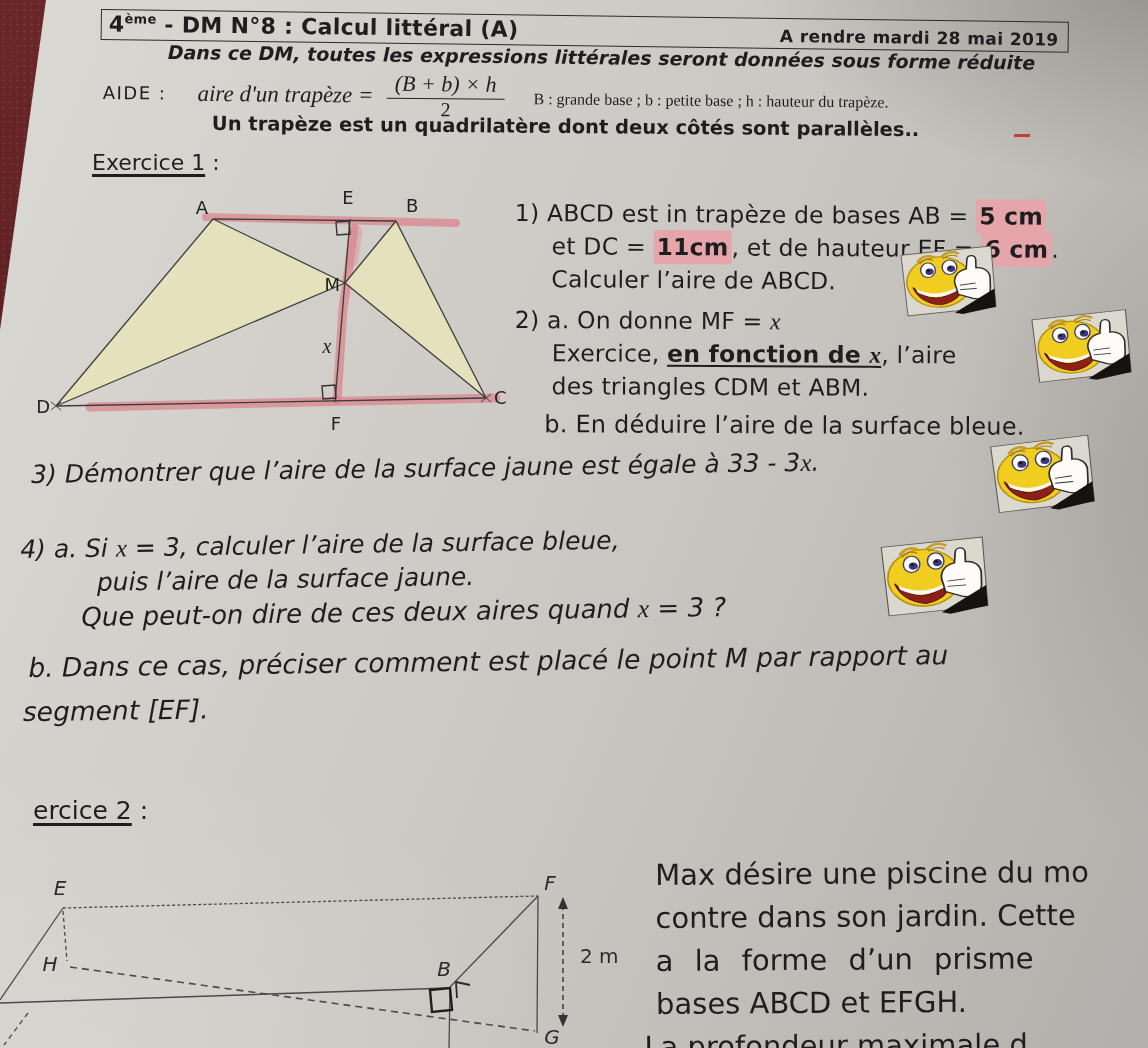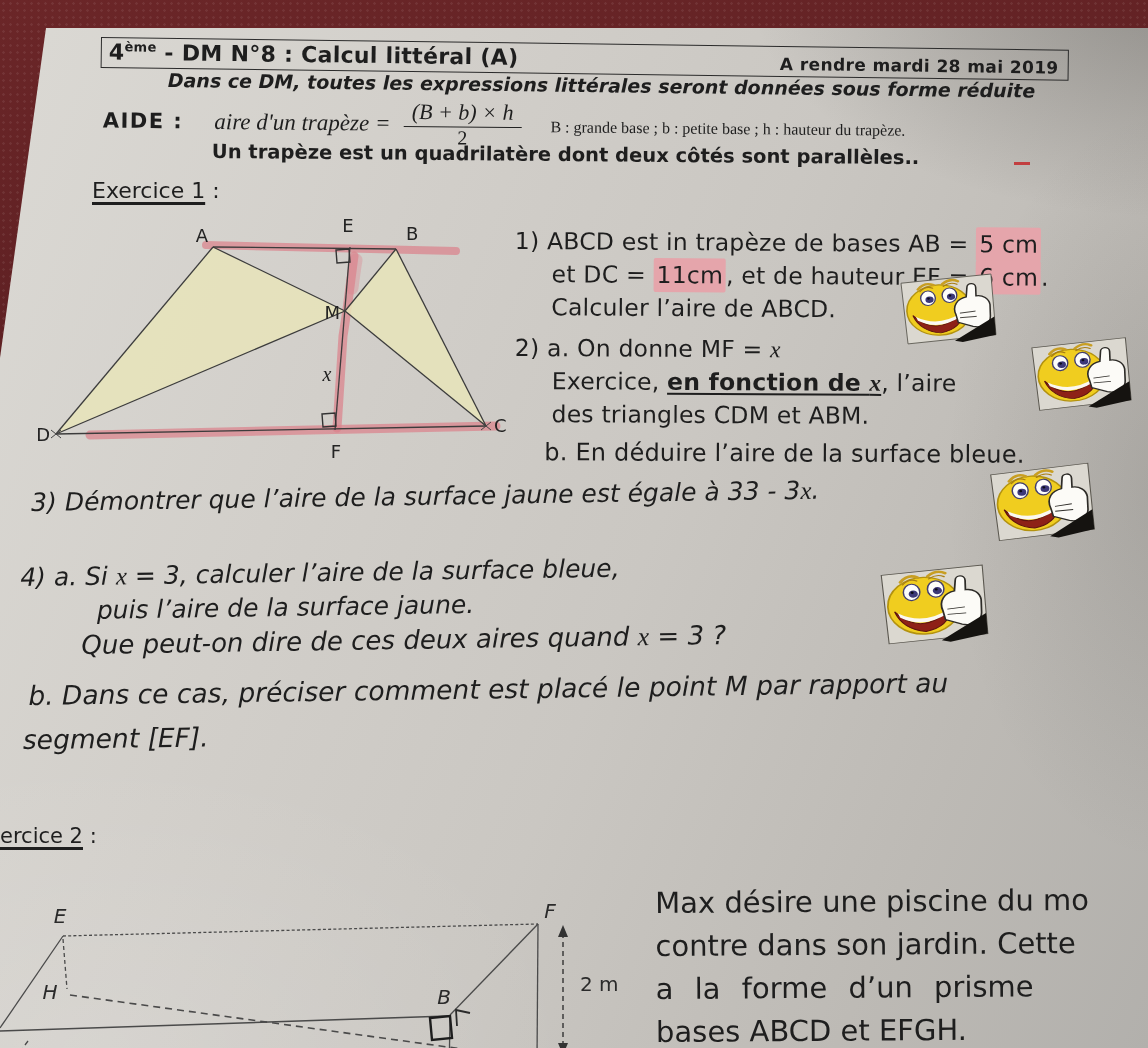--- a/index.html
+++ b/index.html
@@ -10,60 +10,59 @@
   }
   body::before{ 
     content:"";position:absolute;inset:0;
     background-image:radial-gradient(rgba(255,255,255,.07) 1px,transparent 1.5px);
     background-size:7px 7px;pointer-events:none;
   }
   .paper{
     position:absolute;inset:0;
     clip-path:polygon(46px 0,1148px 0,1148px 1048px,0 1048px,0 330px);
     background:linear-gradient(112deg,#dbd9d4 0%,#d2cfca 30%,#cac7c2 55%,#bdbab5 80%,#b2b0ac 100%);
-    margin-top:28px;
   }
   .paper::before{ 
     content:"";position:absolute;inset:0;pointer-events:none;
     background:
       radial-gradient(620px 330px at 103% -4%,rgba(52,50,47,.34),transparent 70%),
       radial-gradient(300px 500px at 102% 45%,rgba(70,68,64,.16),transparent 75%),
       radial-gradient(700px 420px at 8% 100%,rgba(255,255,255,.12),transparent 70%);
   }
   .abs{position:absolute;}
   .rot{transform-origin:left top;}
 
   
   .title-box{left:101px;top:9px;width:966px;height:29px;border:1.7px solid #2b2b2b;transform:rotate(.75deg);}
   .title{position:absolute;left:7px;top:1px;font-weight:bold;font-size:22px;letter-spacing:.3px;white-space:nowrap;}
   .title .sup{font-size:13px;vertical-align:super;}
   .due{position:absolute;right:9px;top:7px;font-weight:bold;font-size:17px;letter-spacing:.4px;white-space:nowrap;}
   .subtitle{left:168px;top:41px;font-weight:bold;font-style:italic;font-size:19px;transform:rotate(.7deg);white-space:nowrap;}
   .aide-row{left:103px;top:68px;transform:rotate(.55deg);white-space:nowrap;}
-  .aide-label{font-weight:bold;font-size:21px;letter-spacing:1.5px;vertical-align:middle;}
+  .aide-label{font-weight:normal;font-size:18px;letter-spacing:1.5px;vertical-align:middle;}
   .aide-lead{font-family:"Liberation Serif",serif;font-style:italic;font-size:23px;margin-left:26px;vertical-align:middle;}
   .frac{display:inline-block;text-align:center;vertical-align:middle;margin-left:8px;font-family:"Liberation Serif",serif;}
   .frac .num{display:block;font-style:italic;font-size:22px;padding:0 8px 1px;border-bottom:1.8px solid #222;}
   .frac .den{display:block;font-size:20px;line-height:21px;}
   .aide-legend{font-family:"Liberation Serif",serif;font-size:16px;margin-left:24px;vertical-align:middle;position:relative;top:2px;}
   .definition{left:212px;top:112px;font-weight:bold;font-size:19.5px;transform:rotate(.5deg);white-space:nowrap;}
   .redmark{left:1014px;top:134px;width:16px;height:3px;background:#c23f40;transform:rotate(.5deg);}
 
   .exo-head{font-weight:normal;font-size:22px;white-space:nowrap;}
   .exo-head .u{text-decoration:underline;text-decoration-thickness:2.5px;text-underline-offset:4px;}
   .ex1-head{left:92px;top:150px;}
-  .ex2-head{left:0px;top:796px;font-size:21px;}
+  .ex2-head{left:0px;top:796px;font-size:25px;padding-left:33px;}
 
   
   .qblock{white-space:nowrap;}
   .q12{font-size:23.5px;line-height:33px;letter-spacing:.2px;}
   .q1{left:515px;top:197px;transform:rotate(.4deg);}
   .q2{left:515px;top:304px;transform:rotate(.3deg);}
   .ind{margin-left:37px;}
-  .hl{background:#e5a5ab;padding:3px 3px;border-radius:2px;box-decoration-break:clone;}
+  .hl{background:#e5a5ab;padding:3px 3px;border-radius:2px;box-decoration-break:clone;font-weight:bold;}
   .ubold{font-weight:bold;text-decoration:underline;text-decoration-thickness:2.2px;text-underline-offset:3px;}
   .xvar{font-family:"Liberation Serif",serif;font-style:italic;}
   .q2b{display:block;margin-top:5px;margin-left:30px;font-size:24px;}
   .q3{left:31px;top:460px;font-style:italic;font-size:25px;transform:rotate(-.9deg);}
   .q4{left:20px;top:533px;font-style:italic;font-size:25px;line-height:34px;transform:rotate(-.9deg);}
   .q4 .l2{margin-left:76px;}
   .q4 .l3{margin-left:60px;font-size:26px;}
   .q4b{left:28px;top:646px;font-style:italic;font-size:26.5px;line-height:44px;transform:rotate(-.8deg);}
   .q4b .l2{margin-left:-6px;}
 

